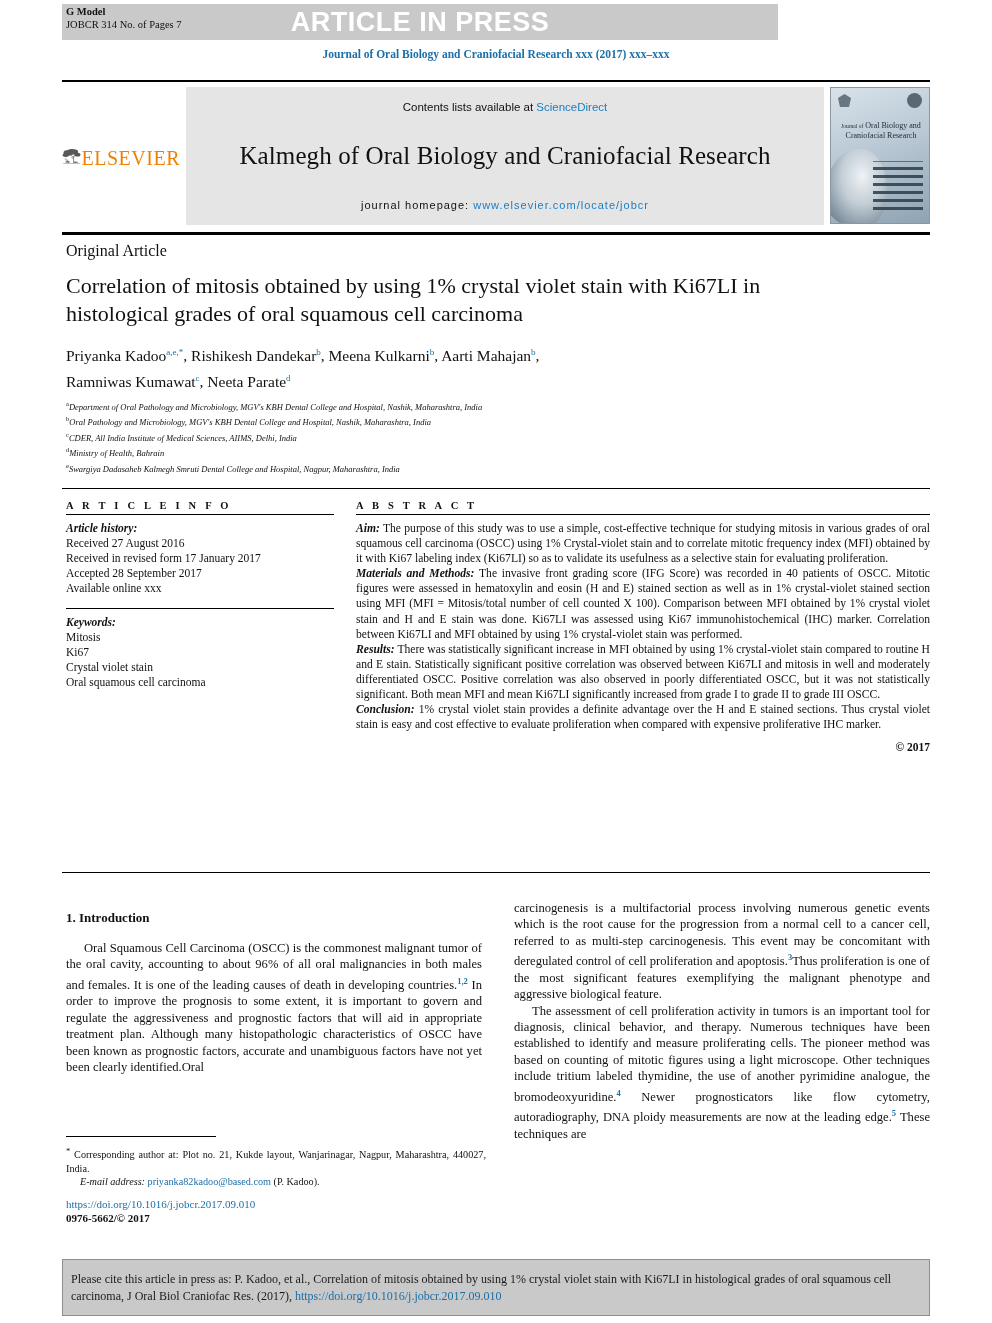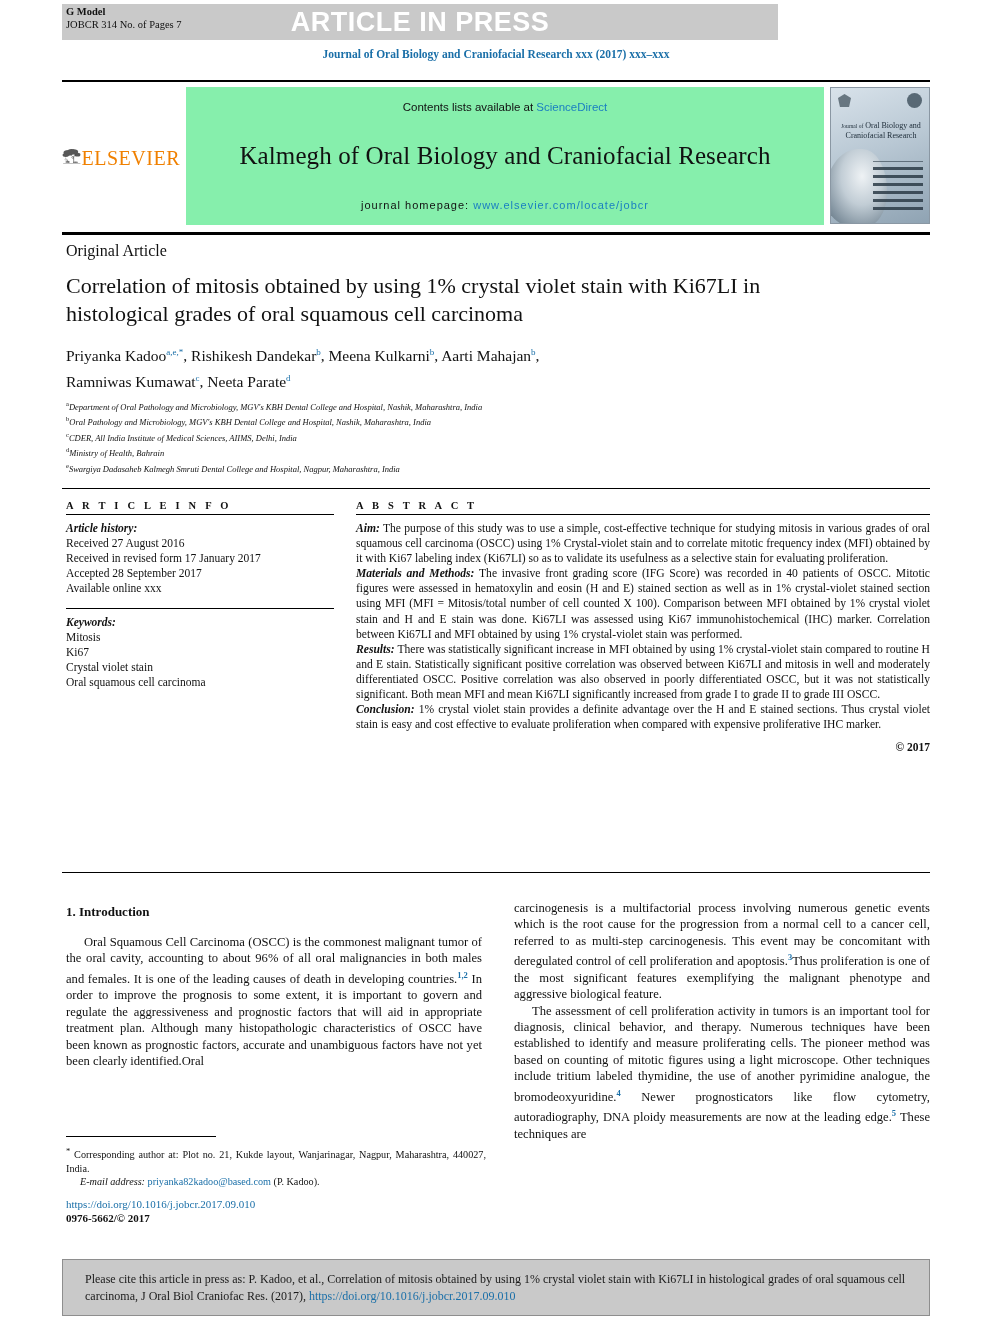--- a/index.html
+++ b/index.html
@@ -80,21 +80,21 @@
     font-family: "Liberation Serif", serif;
     font-size: 20px;
     letter-spacing: 0.5px;
     color: #f08000;
     font-weight: normal;
     margin-top: 1px;
     line-height: 1;
   }
   .journal-box {
     flex: 1 1 auto;
-    background: #86efac;
+    background: #e5e5e5;
     margin: 0 6px 0 6px;
     display: flex;
     flex-direction: column;
     align-items: center;
     justify-content: space-between;
     padding: 14px 0 14px 0;
   }
   .contents-line {
     font-family: "Liberation Sans", sans-serif;
     font-size: 11.5px;
@@ -275,21 +275,21 @@
     width: 864px;
     display: flex;
     gap: 32px;
   }
   .bcol { width: 416px; }
   .h2 {
     font-family: "Liberation Serif", serif;
     font-size: 13px;
     font-weight: bold;
     color: #111;
-    margin: 4px 0 14px 0;
+    margin: 10px 0 14px 0;
   }
   .ptext {
     font-family: "Liberation Serif", serif;
     font-size: 12.6px;
     line-height: 16.4px;
     text-align: justify;
     color: #111;
     margin: 0;
     text-indent: 18px;
     hyphens: none;
@@ -329,21 +329,21 @@
 
   
   .cite-box {
     position: absolute;
     left: 62px; top: 1259px;
     width: 868px; height: 57px;
     background: #c9c9c9;
     border: 1px solid #8e8e8e;
     display: flex;
     align-items: center;
-    padding: 0 22px;
+    padding: 0 8px;
   }
   .cite-text {
     font-family: "Liberation Serif", serif;
     font-size: 12px;
     line-height: 17px;
     color: #1a1a1a;
   }
 </style>
 </head>
 <body>

